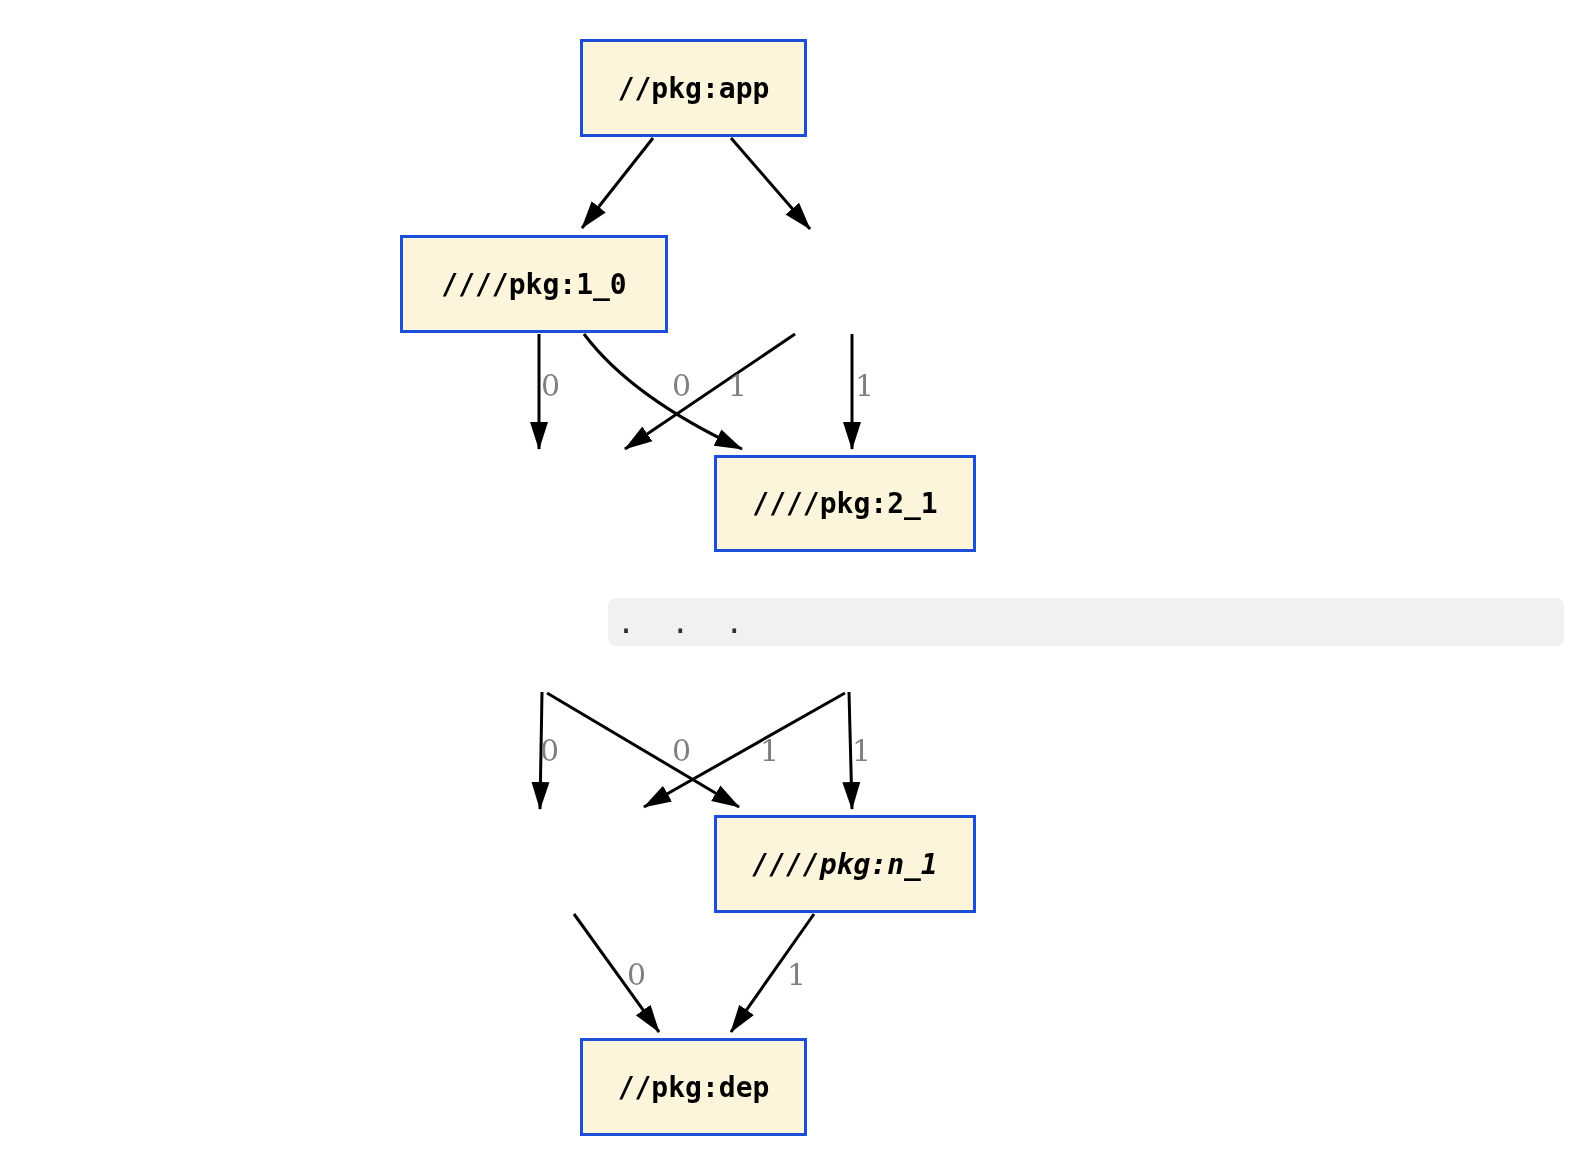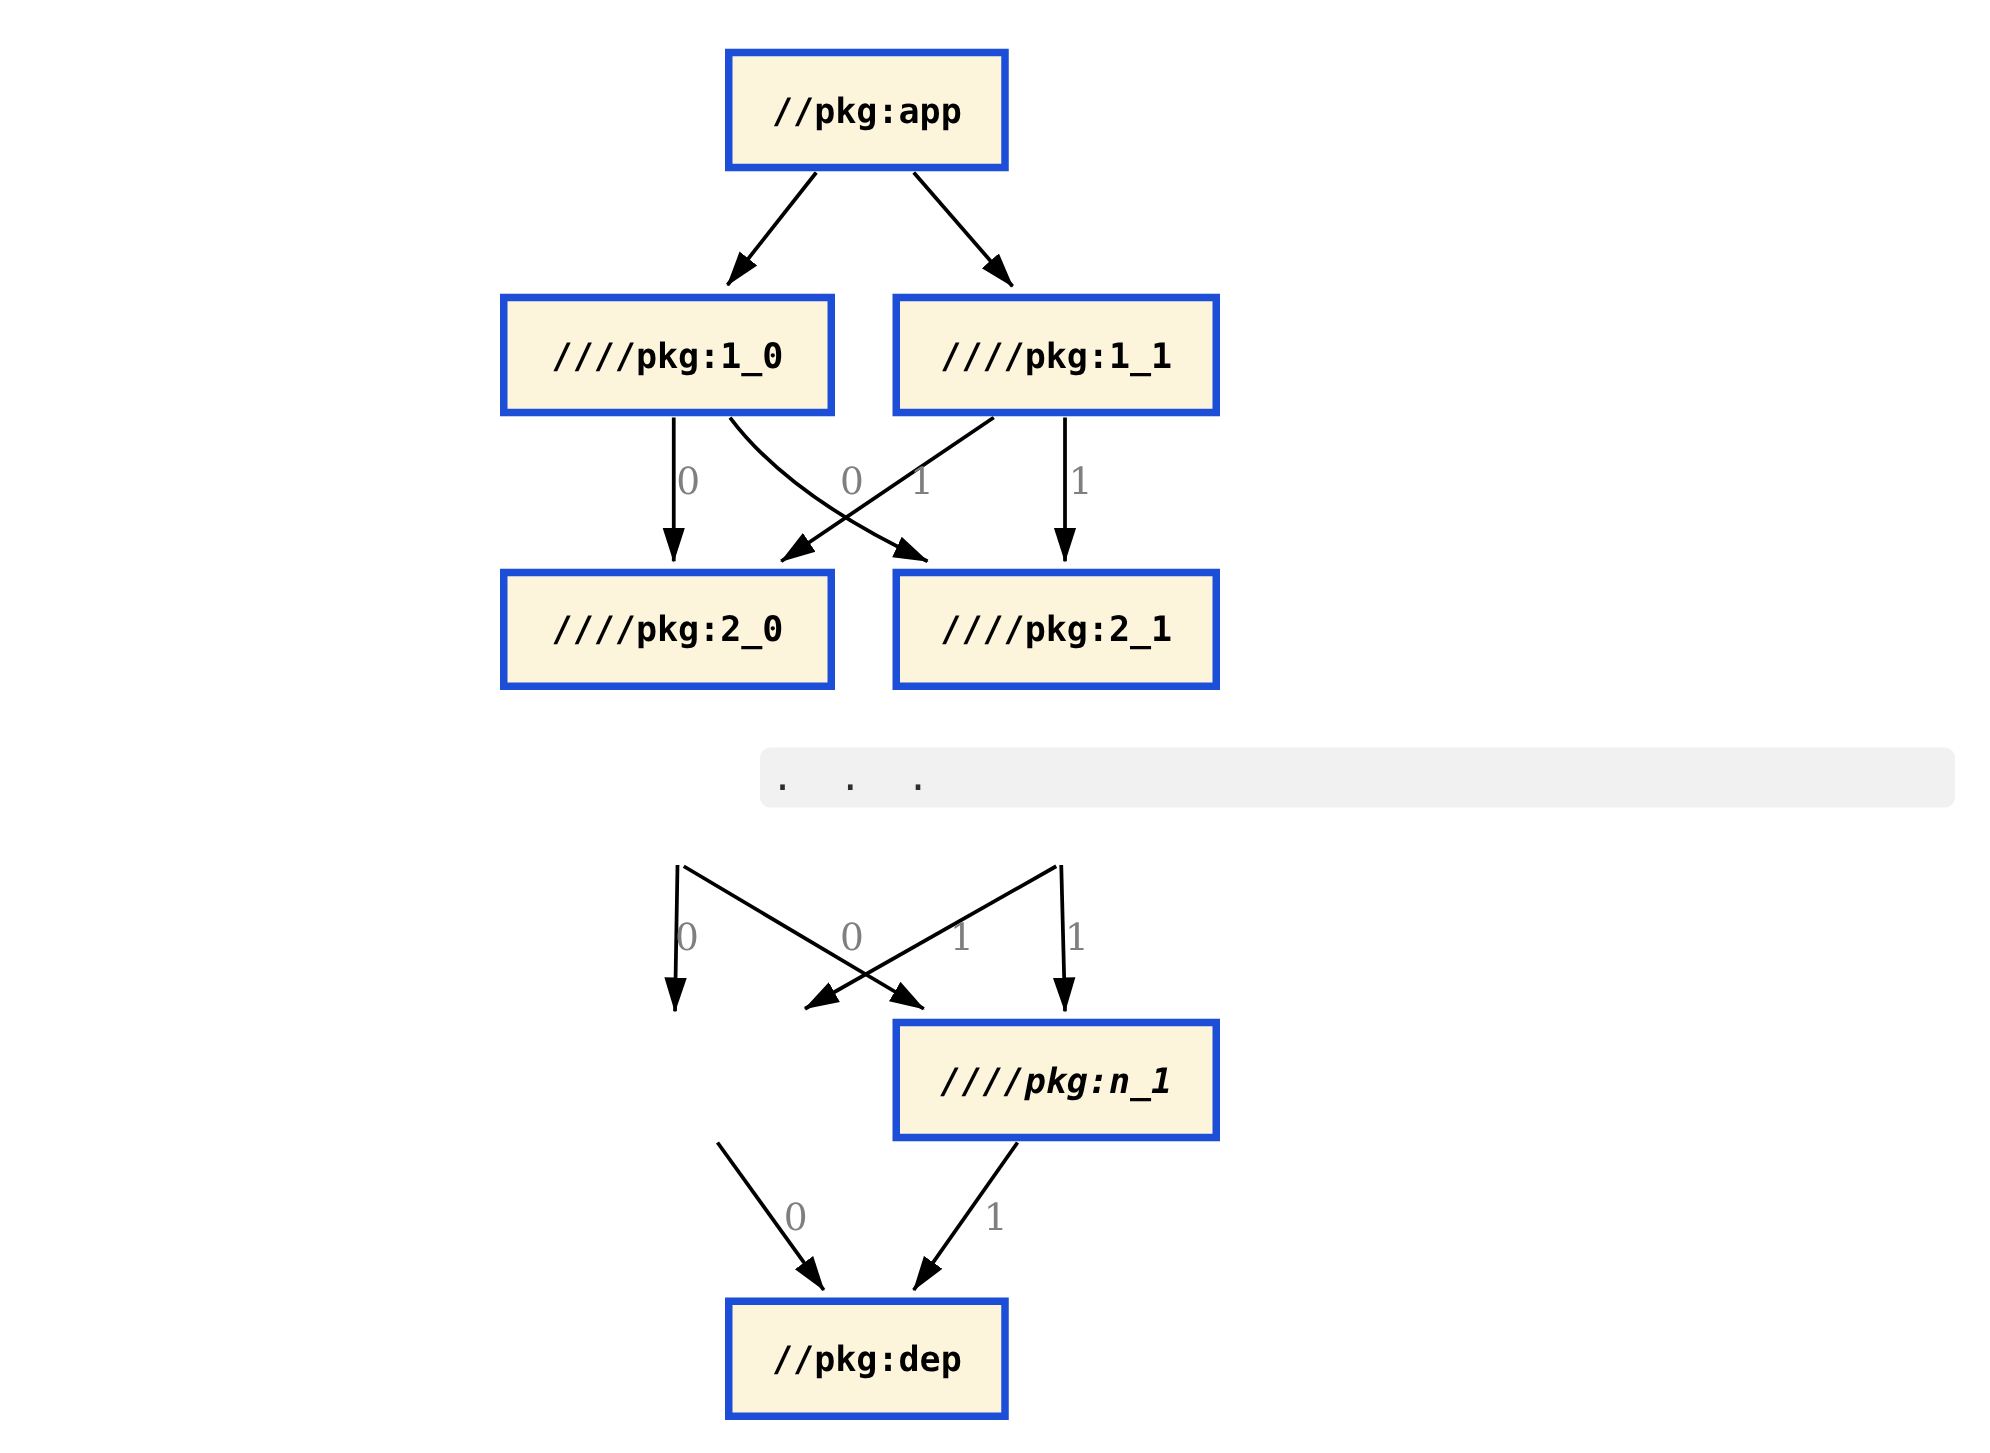--- a/index.html
+++ b/index.html
@@ -24,21 +24,21 @@
   }
   .edges-layer path {
     stroke: #000000;
     stroke-width: 3;
     fill: none;
   }
   .node {
     position: absolute;
     box-sizing: border-box;
     background: #fcf5dc;
-    border: 6px solid #1d4ed8;
+    border: 3px solid #1d4ed8;
     display: flex;
     align-items: center;
     justify-content: center;
     font-family: "DejaVu Sans Mono", monospace;
     font-weight: bold;
     font-size: 28px;
     color: #000000;
     white-space: nowrap;
   }
   .edge-label {
@@ -94,23 +94,21 @@
     <path d="M845,693 L644,807" marker-end="url(#arrow)"></path>
     <path d="M849,692 L852,809" marker-end="url(#arrow)"></path>
 
     <path d="M574,914 L659,1032" marker-end="url(#arrow)"></path>
     <path d="M814,914 L731,1032" marker-end="url(#arrow)"></path>
   </svg>
 
   <div class="node" style="left:580px; top:39px;  width:227px; height:98px;">//pkg:app</div>
 
   <div class="node" style="left:400px; top:235px; width:268px; height:98px;text-align:right;">////pkg:1_0</div>
-  <div class="node" style="left:714px; top:235px; width:262px; height:98px;">////pkg:1_1</div>
 
-  <div class="node" style="left:400px; top:455px; width:268px; height:97px;">////pkg:2_0</div>
   <div class="node" style="left:714px; top:455px; width:262px; height:97px;text-align:right;">////pkg:2_1</div>
 
   <div class="node" style="left:714px; top:815px; width:262px; height:98px;font-style:italic;">////pkg:n_1</div>
 
   <div class="node" style="left:580px; top:1038px; width:227px; height:98px;">//pkg:dep</div>
 
   <div class="ellipsis-bar">
     <span>.  .  .</span>
   </div>
 

